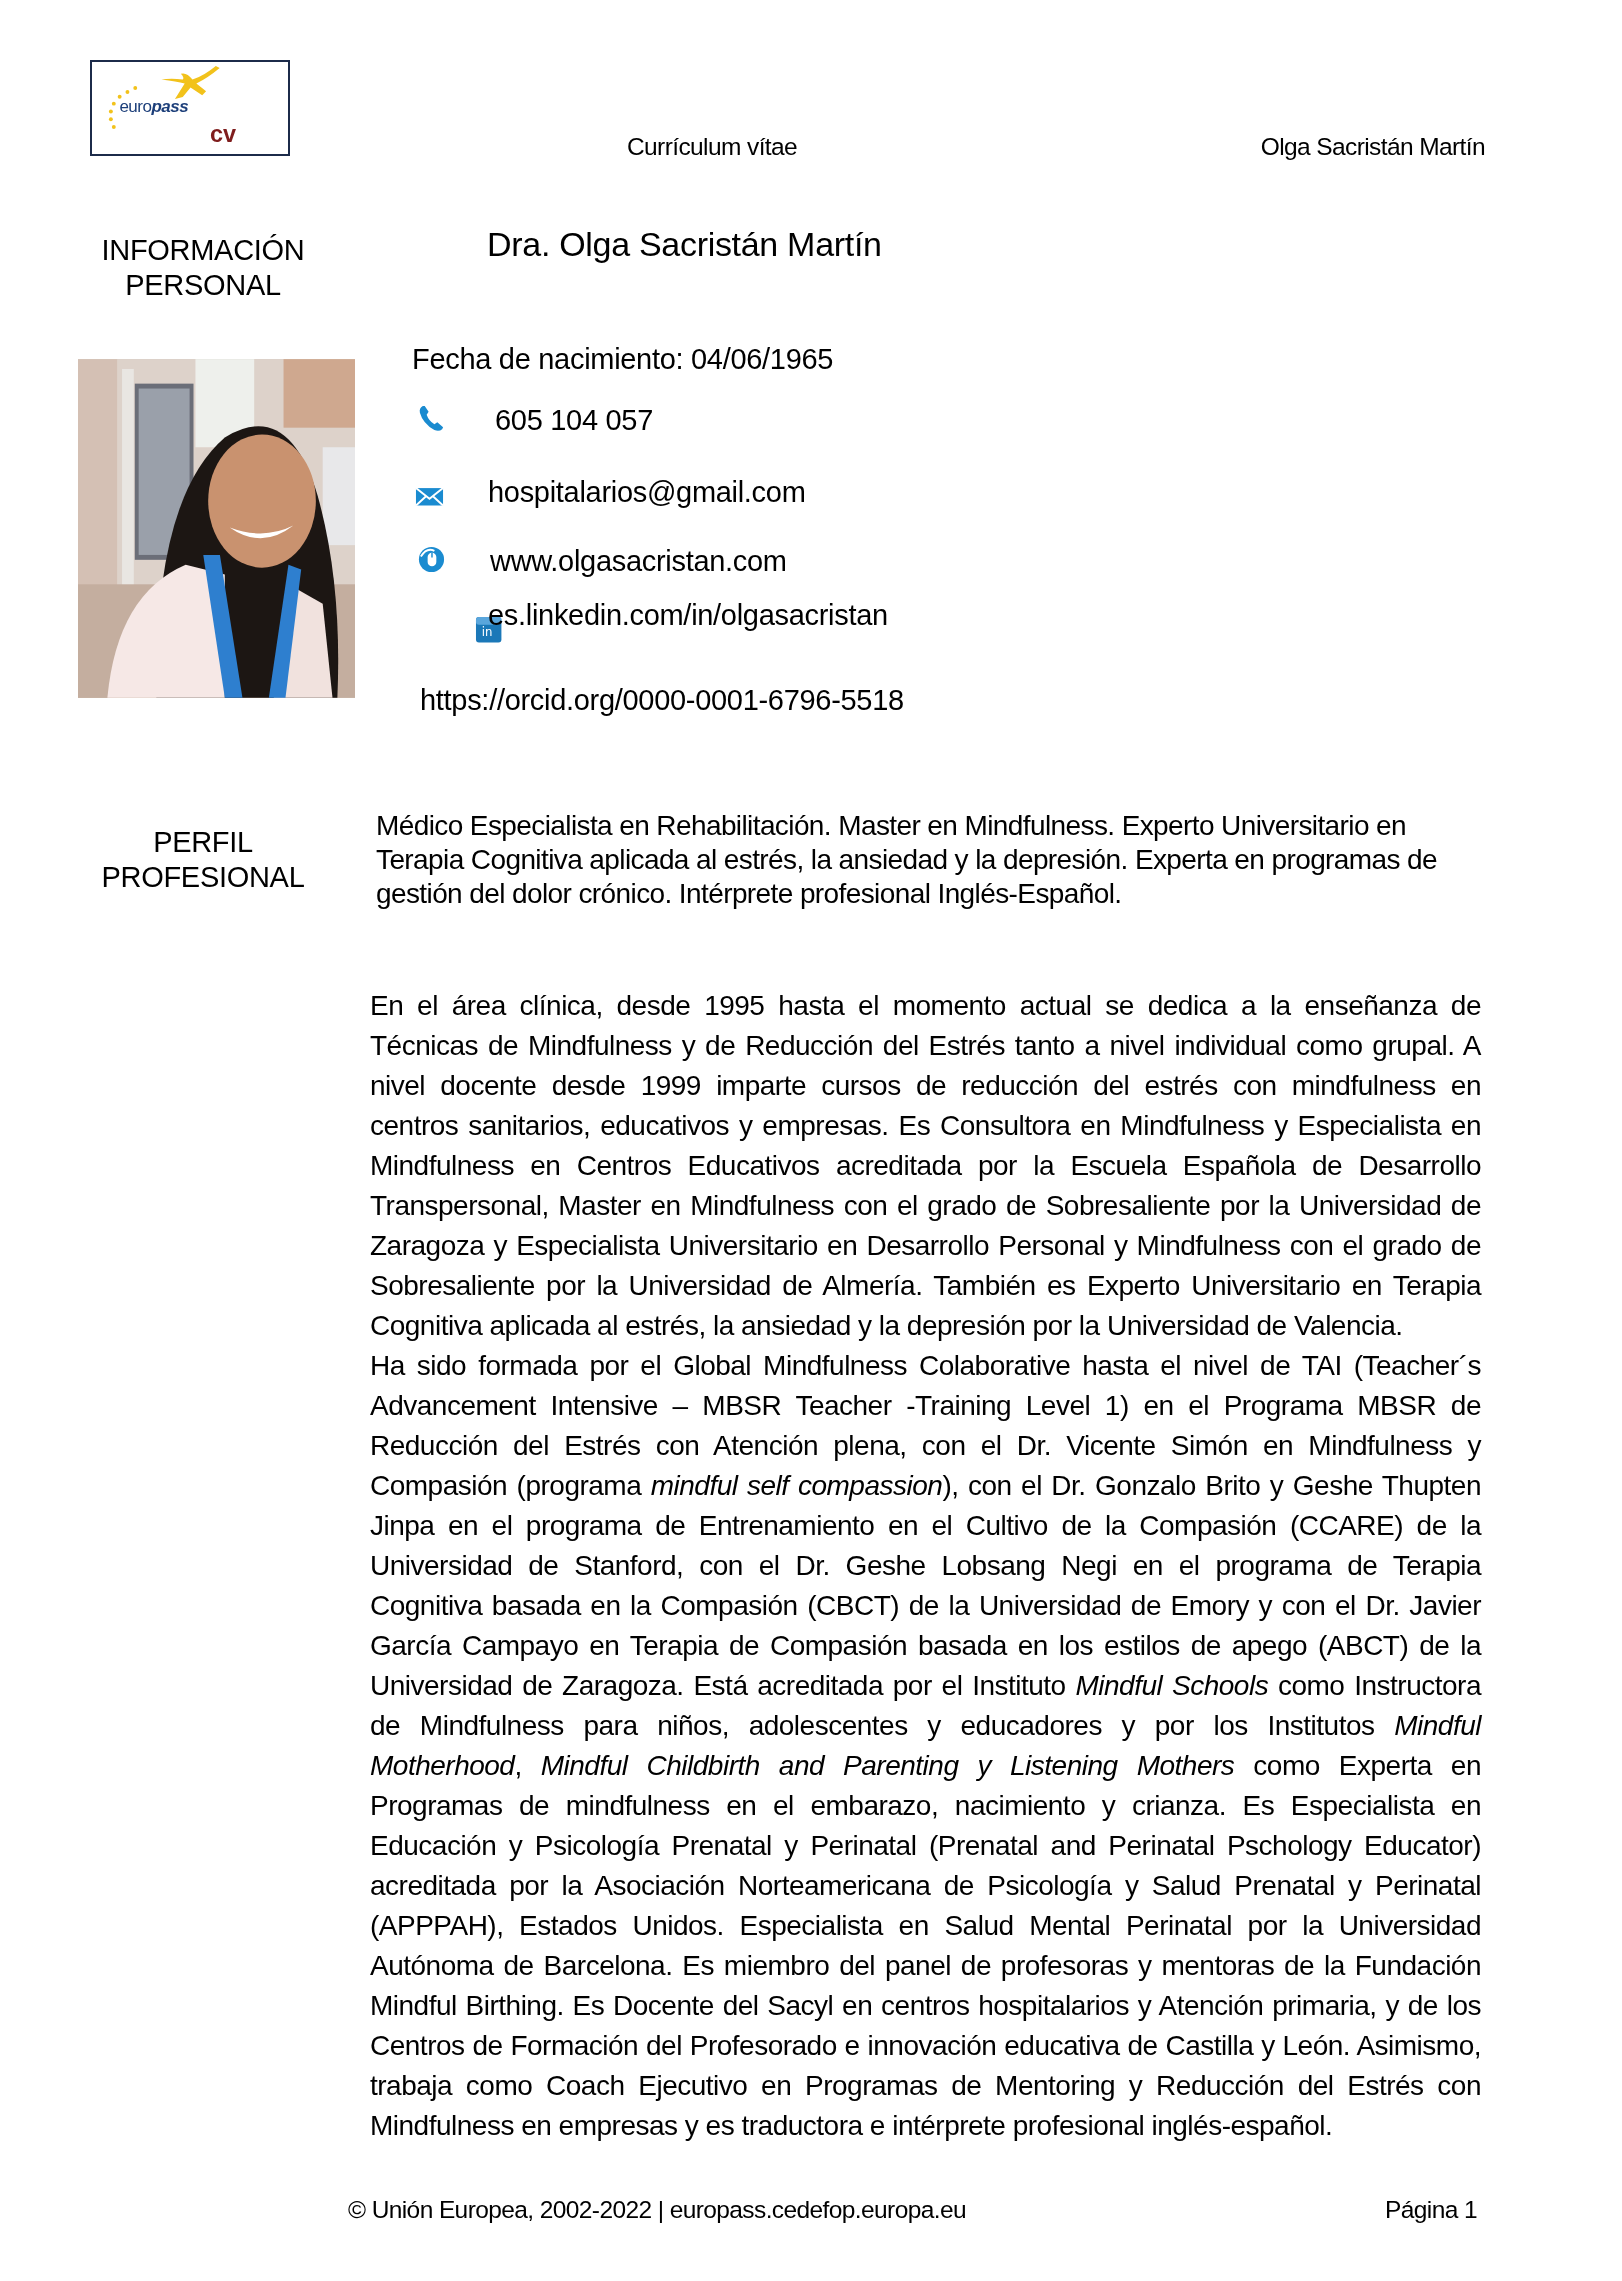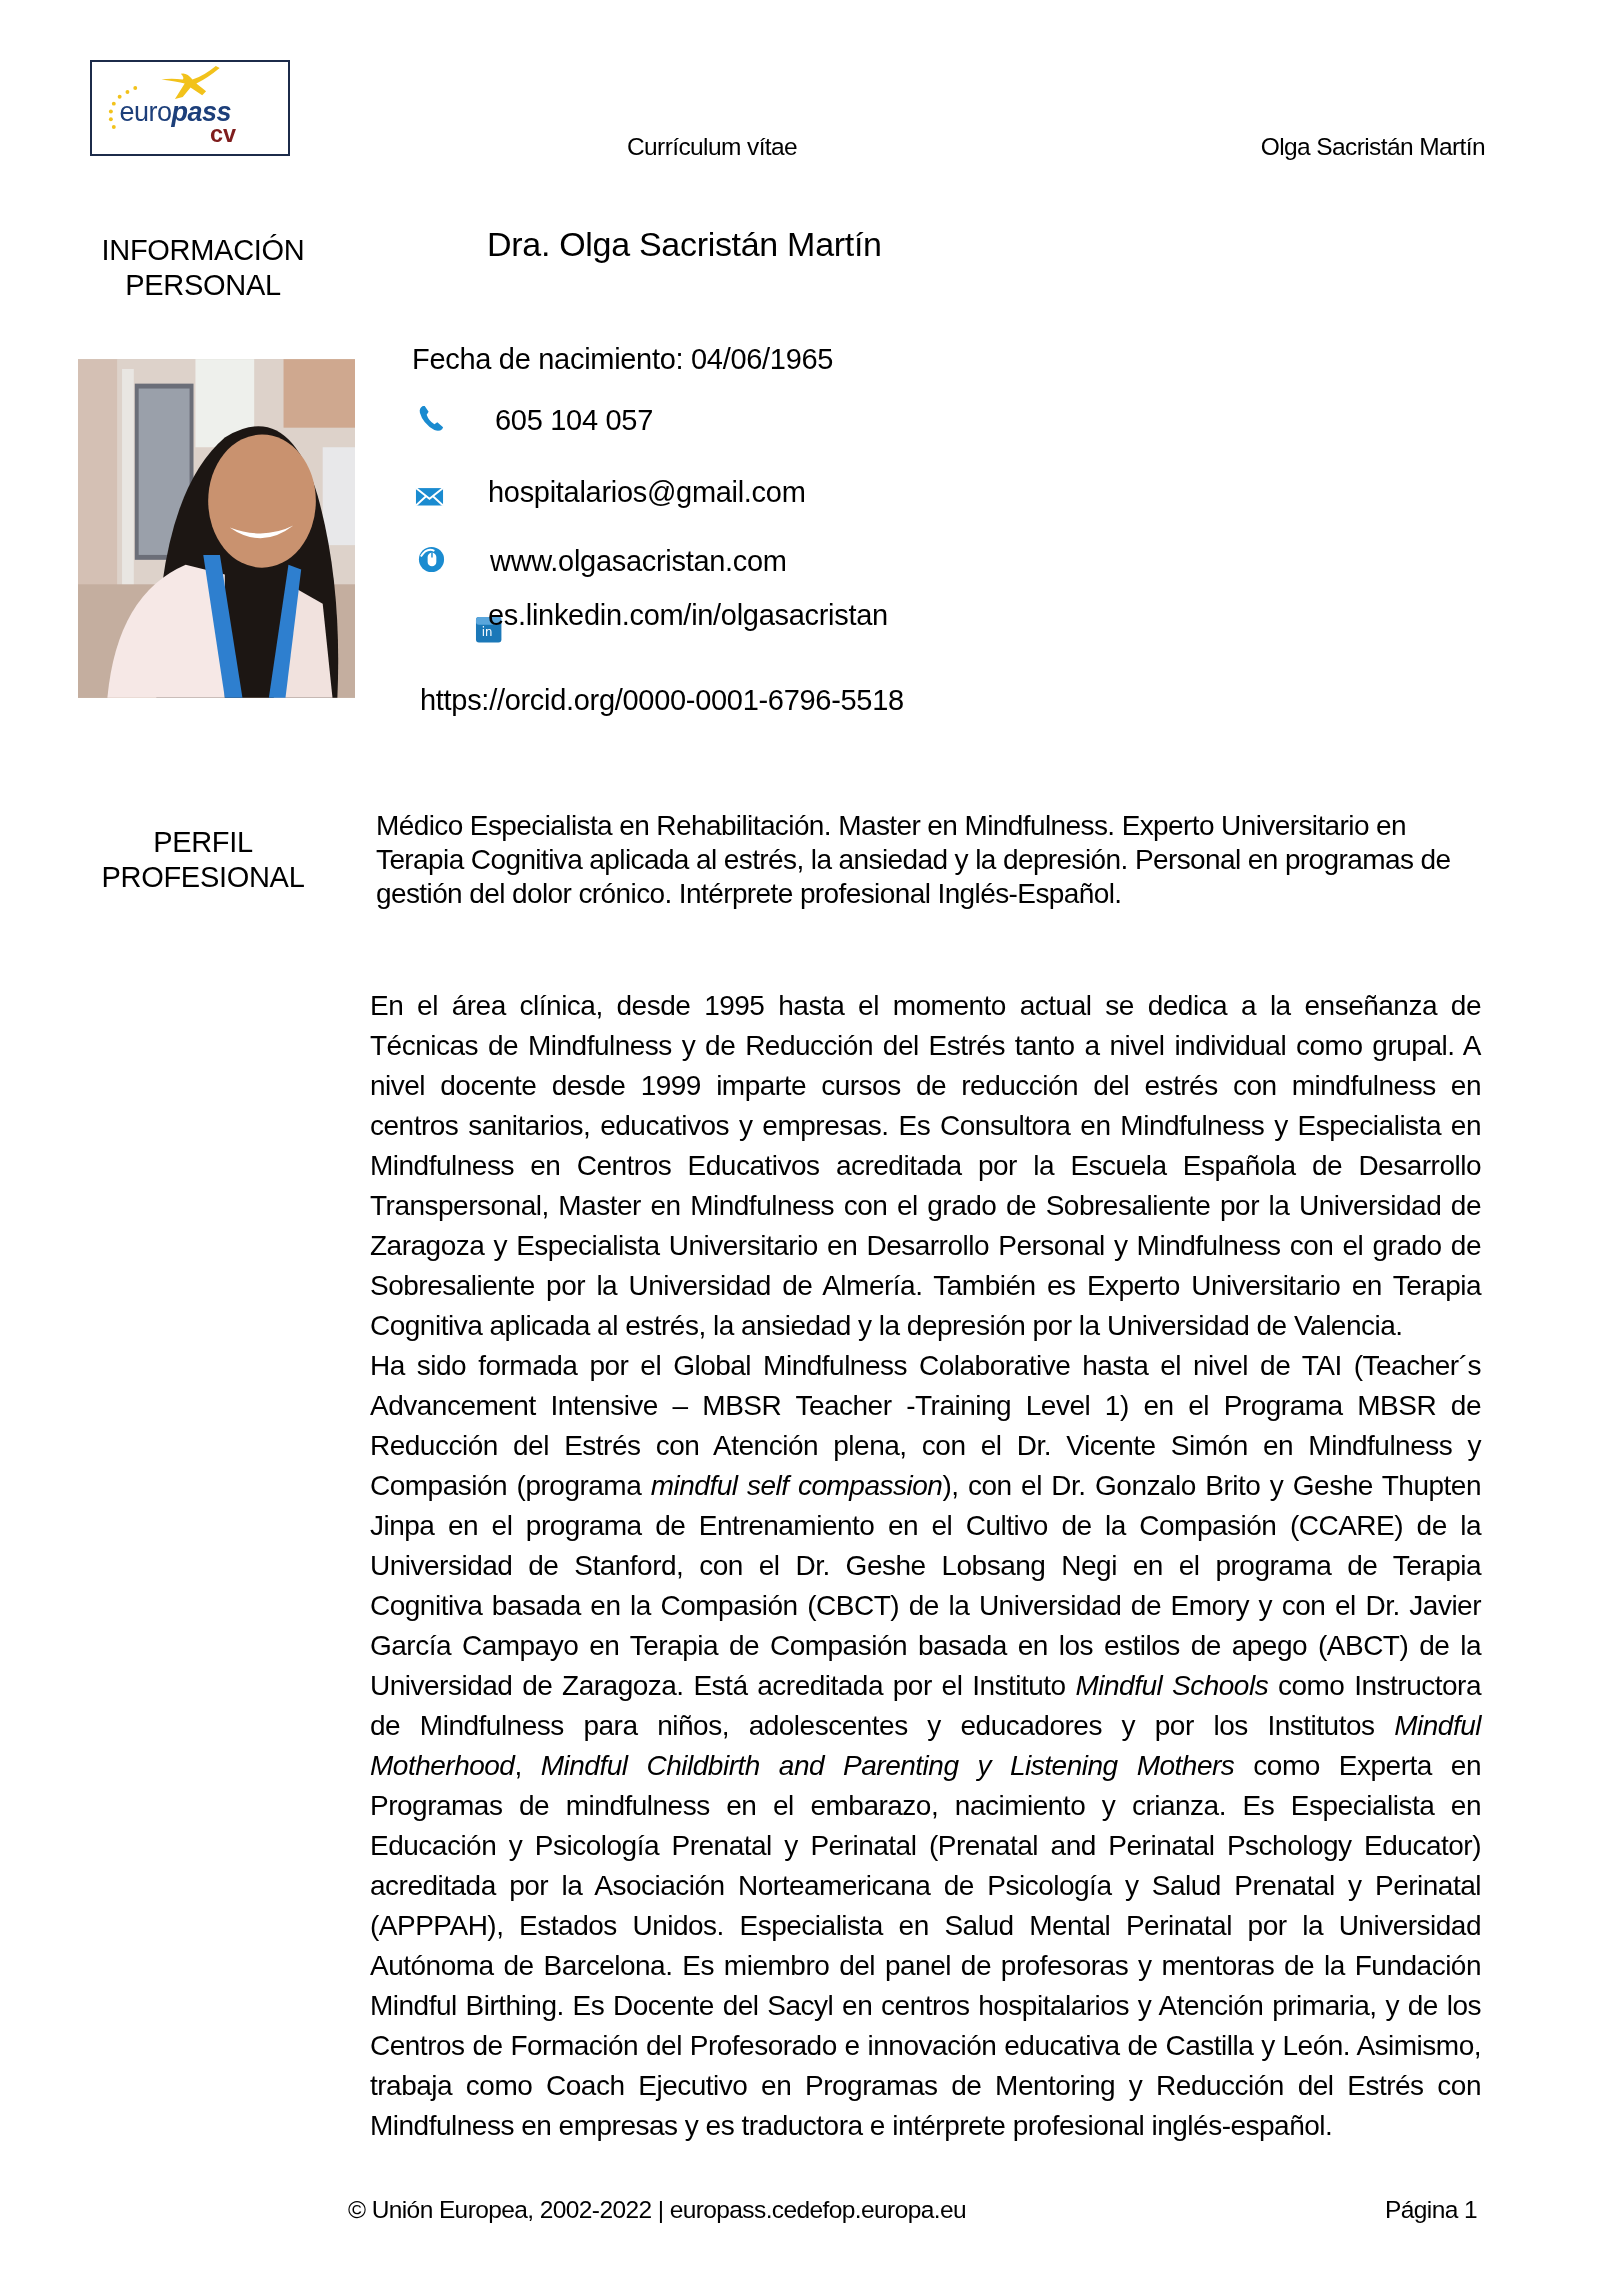--- a/index.html
+++ b/index.html
@@ -4,21 +4,21 @@
 <style>
   html, body { margin: 0; padding: 0; background: #ffffff; }
   body { width: 1622px; height: 2282px; position: relative; overflow: hidden;
          font-family: "Liberation Sans", "DejaVu Sans", sans-serif; color: #000; }
   .abs { position: absolute; }
 
   
   .logo { left: 90px; top: 60px; width: 200px; height: 96px; border: 2px solid #1c2b4a;
           box-sizing: border-box; background: #fff; }
   .logo .stars { position: absolute; left: 13.7px; top: 21.6px; width: 39px; height: 49px; }
-  .logo .word { position: absolute; left: 27.4px; top: 35px; font-size: 27px; color: #1d3f7a; letter-spacing: -0.5px; }
+  .logo .word { position: absolute; left: 27.4px; top: 35px; font-size: 17px; color: #1d3f7a; letter-spacing: -0.5px; }
   .logo .word b { font-style: italic; font-weight: bold; color: #1d3f7a; }
   .logo .cv { position: absolute; left: 118px; top: 61px; font-size: 23.5px; font-weight: bold; color: #7f1d1d; line-height: 1; }
   .logo .figure { position: absolute; left: 65px; top: 3.9px; width: 69px; height: 35px; }
 
   .hdr-cv { left: 627px; top: 133px; font-size: 24.5px; letter-spacing: -0.6px; }
   .hdr-name { right: 137px; top: 133px; font-size: 24.5px; letter-spacing: -0.6px; }
 
   .section-label { font-size: 29px; text-align: center; line-height: 35px; letter-spacing: -0.3px; }
   .lbl-info { left: 78px; top: 233px; width: 250px; }
   .lbl-perfil { left: 78px; top: 825px; width: 250px; }
@@ -138,21 +138,21 @@
 </span>
 <div class="abs contact-line linkedin">es.linkedin.com/in/olgasacristan</div>
 
 <div class="abs contact-line orcid">https://orcid.org/0000-0001-6796-5518</div>
 
 <div class="abs section-label lbl-perfil">
   <div>PERFIL</div>
   <div>PROFESIONAL</div>
 </div>
 
-<div class="abs summary">Médico Especialista en Rehabilitación. Master en Mindfulness. Experto Universitario en Terapia Cognitiva aplicada al estrés, la ansiedad y la depresión. Personal en programas de gestión del dolor crónico. Intérprete profesional Inglés-Español.</div>
+<div class="abs summary">Médico Especialista en Rehabilitación. Master en Mindfulness. Experto Universitario en Terapia Cognitiva aplicada al estrés, la ansiedad y la depresión. Experta en programas de gestión del dolor crónico. Intérprete profesional Inglés-Español.</div>
 
 <div class="abs body-text">
   <p>En el área clínica, desde 1995 hasta el momento actual se dedica a la enseñanza de Técnicas de Mindfulness y de Reducción del Estrés tanto a nivel individual como grupal. A nivel docente desde 1999 imparte cursos de reducción del estrés con mindfulness en centros sanitarios, educativos y empresas. Es Consultora en Mindfulness y Especialista en Mindfulness en Centros Educativos acreditada por la Escuela Española de Desarrollo Transpersonal, Master en Mindfulness con el grado de Sobresaliente por la Universidad de Zaragoza y Especialista Universitario en Desarrollo Personal y Mindfulness con el grado de Sobresaliente por la Universidad de Almería. También es Experto Universitario en Terapia Cognitiva aplicada al estrés, la ansiedad y la depresión por la Universidad de Valencia.</p>
   <p><span>Ha sido formada por el Global Mindfulness Colaborative hasta el nivel de TAI (Teacher´s Advancement Intensive – MBSR Teacher -Training Level 1) en el Programa MBSR de Reducción del Estrés con Atención plena, con el Dr. Vicente Simón en Mindfulness y Compasión (programa </span><i>mindful self compassion</i><span>), con el Dr. Gonzalo Brito y Geshe Thupten Jinpa en el programa de Entrenamiento en el Cultivo de la Compasión (CCARE) de la Universidad de Stanford, con el Dr. Geshe Lobsang Negi en el programa de Terapia Cognitiva basada en la Compasión (CBCT) de la Universidad de Emory y con el Dr. Javier García Campayo en Terapia de Compasión basada en los estilos de apego (ABCT) de la Universidad de Zaragoza. Está acreditada por el Instituto </span><i>Mindful Schools</i><span> como Instructora de Mindfulness para niños, adolescentes y educadores y por los Institutos </span><i>Mindful Motherhood</i><span>, </span><i>Mindful Childbirth and Parenting y Listening Mothers</i><span> como Experta en Programas de mindfulness en el embarazo, nacimiento y crianza. Es Especialista en Educación y Psicología Prenatal y Perinatal (Prenatal and Perinatal Pschology Educator) acreditada por la Asociación Norteamericana de Psicología y Salud Prenatal y Perinatal (APPPAH), Estados Unidos. Especialista en Salud Mental Perinatal por la Universidad Autónoma de Barcelona. Es miembro del panel de profesoras y mentoras de la Fundación Mindful Birthing. Es Docente del Sacyl en centros hospitalarios y Atención primaria, y de los Centros de Formación del Profesorado e innovación educativa de Castilla y León. Asimismo, trabaja como Coach Ejecutivo en Programas de Mentoring y Reducción del Estrés con Mindfulness en empresas y es traductora e intérprete profesional inglés-español.</span></p>
 </div>
 
 <div class="abs footer-left">© Unión Europea, 2002-2022 | europass.cedefop.europa.eu</div>
 <div class="abs footer-right">Página 1</div>
 
 

